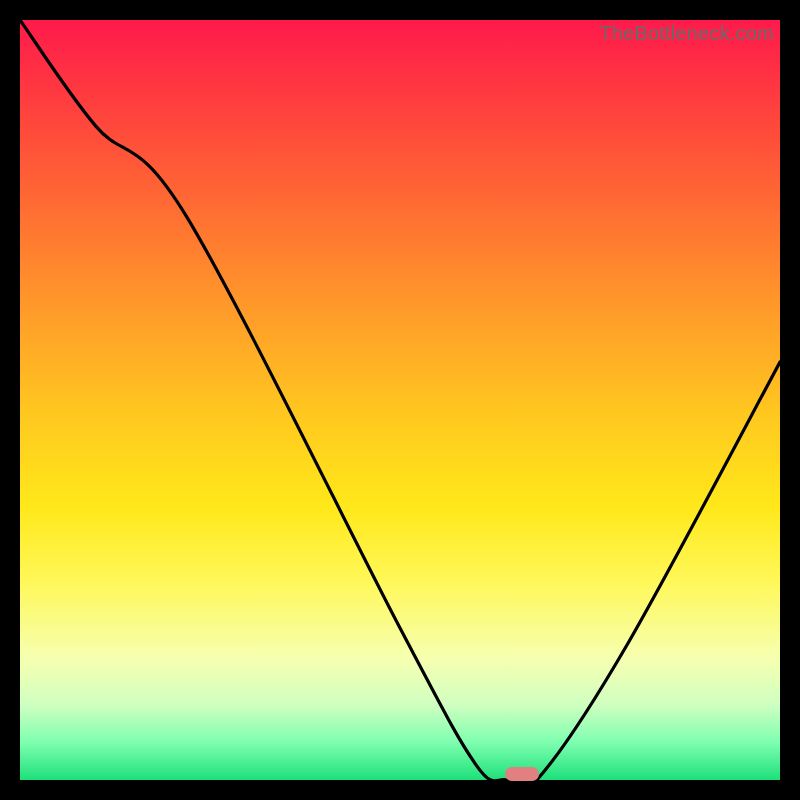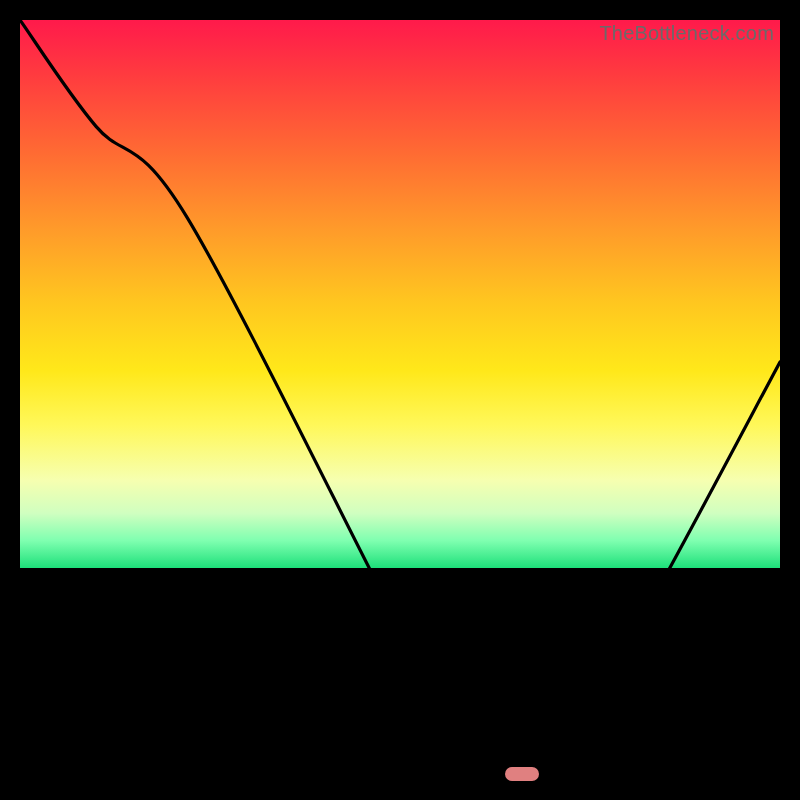--- a/index.html
+++ b/index.html
@@ -14,21 +14,21 @@
     position: relative;
     width: 800px;
     height: 800px;
     background: #000;
   }
   .plot {
     position: absolute;
     left: 20px;
     top: 20px;
     width: 760px;
-    height: 548px;
+    height: 760px;
     background: linear-gradient(to bottom,
       #ff1a4b 0%,
       #ff3b3f 10%,
       #ff6a33 24%,
       #ff9a2a 38%,
       #ffc81f 52%,
       #ffe81a 64%,
       #fff85a 74%,
       #f6ffb0 84%,
       #d0ffc0 90%,

